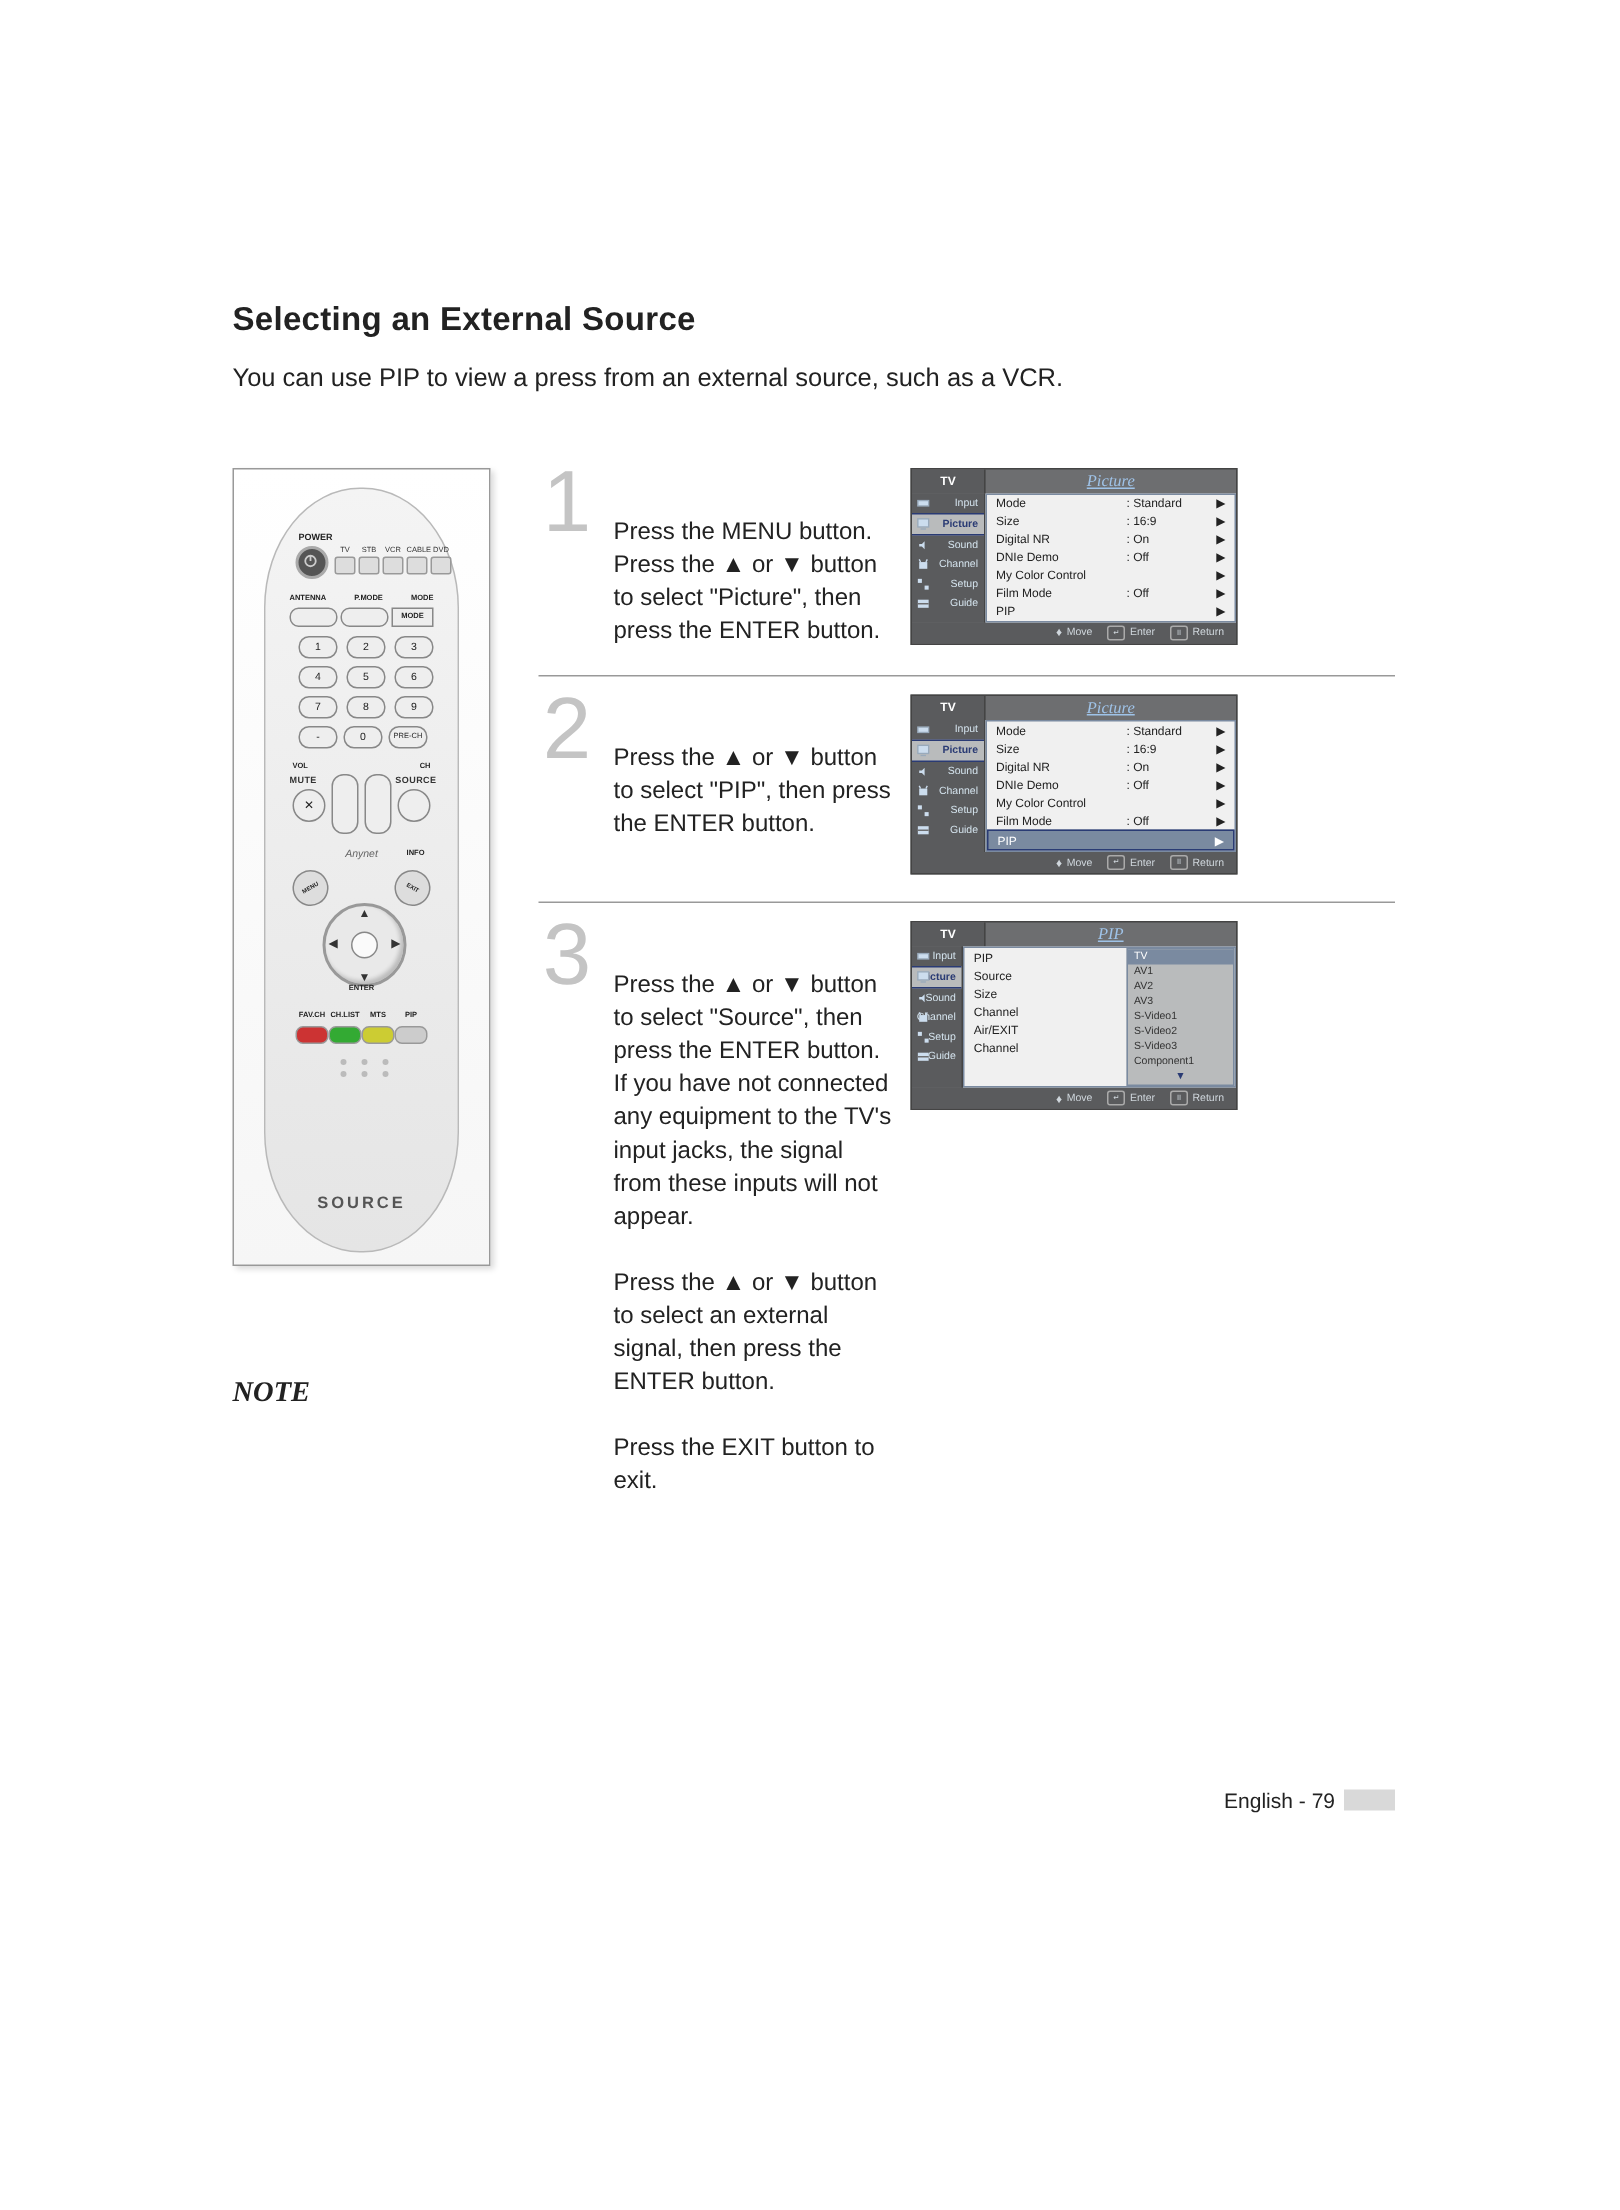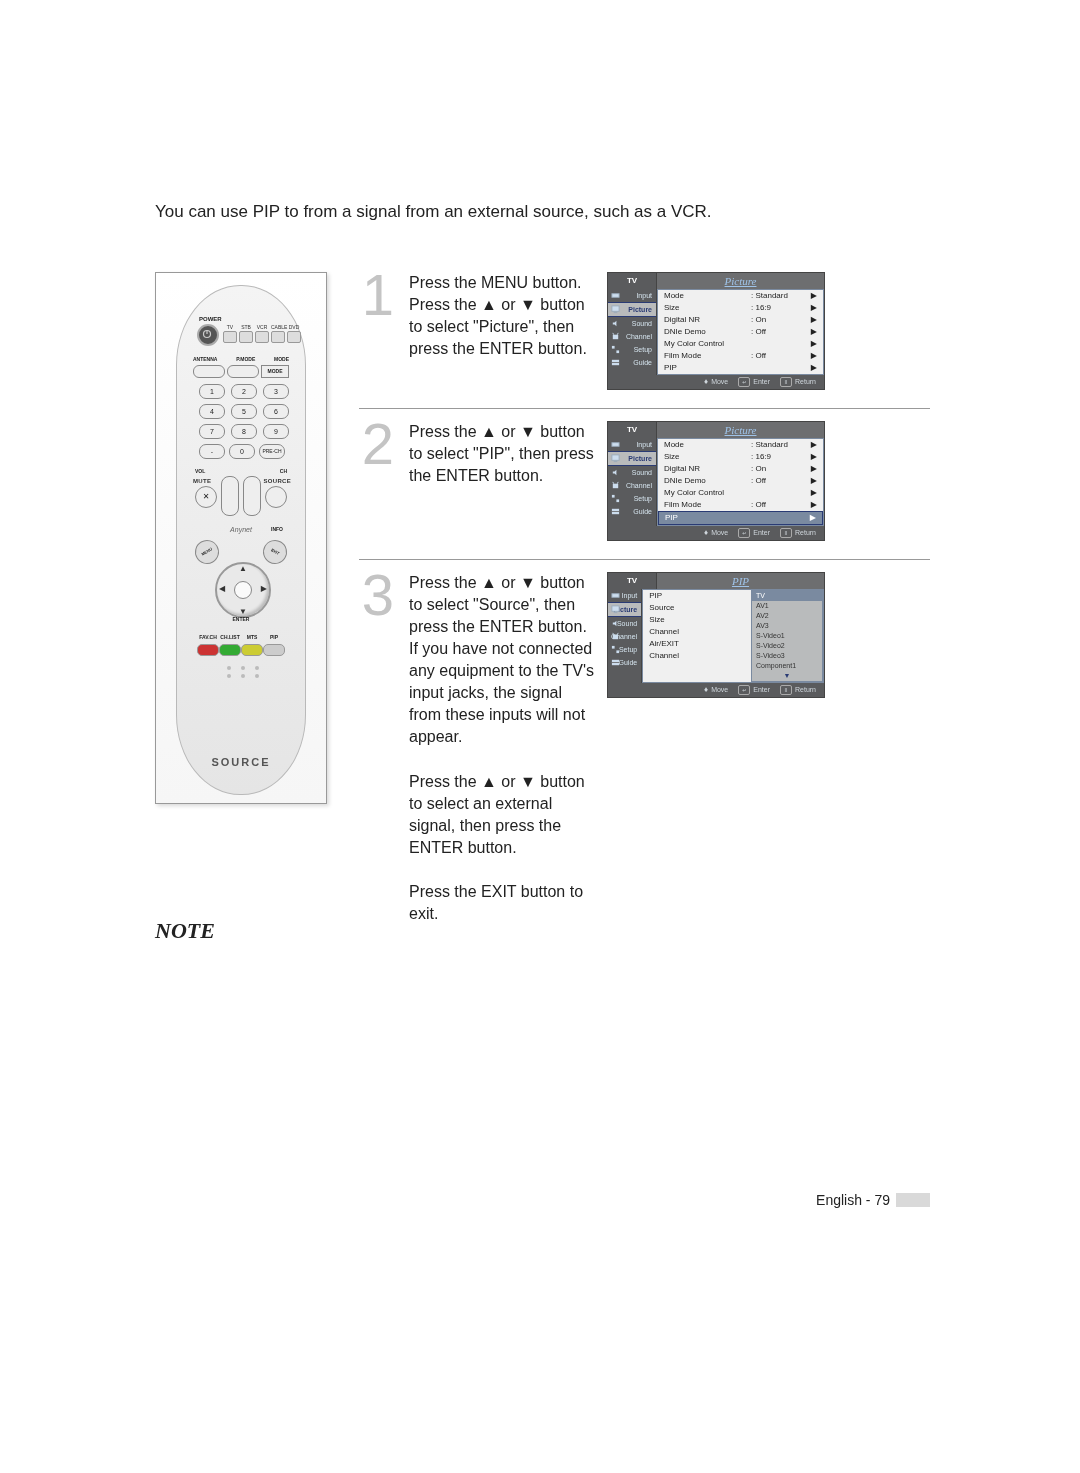--- a/index.html
+++ b/index.html
@@ -81,21 +81,21 @@
   .rb-cpill{width:22px;height:10px;border-radius:5px;border:1px solid #999;}
   .rb-dotgrid{position:absolute; top:380px; left:50px; display:grid; grid-template-columns:repeat(3,10px); gap:4px;}
   .rb-dot{width:4px;height:4px;border-radius:50%;background:#bbb;}
   .rb-brand{position:absolute; top:470px; width:100%; text-align:center; font-size:11px; font-weight:bold; letter-spacing:2px; color:#555; font-family:Arial;}
 
   
   .steps { flex:1; display:flex; flex-direction:column; }
   .step { display:flex; gap:12px; border-bottom:1px solid #999; padding-bottom:18px; margin-bottom:12px;}
   .step:last-child{border-bottom:none;}
   .step-num { font-size:58px; line-height:46px; color:#c4c4c4; font-family:"Arial Narrow",Arial; font-weight:normal; width:38px; text-align:center;}
-  .step-text { font-size:16px; line-height:1.38; font-family:"Arial Narrow",Arial; width:186px;}
+  .step-text { font-size:16px; line-height:1.38; font-family:"Arial Narrow",Arial; width:186px;margin-top:32px;}
   .osd { flex:1; }
 
   
   .osd-box {
     width: 216px;
     background:#6d6e70;
     border:1px solid #444;
     font-size:9px;
     color:#fff;
   }
@@ -124,37 +124,38 @@
   .osd-srclist .srow.sel{background:#7a8aa0;color:#fff;}
   .osd-srclist .srow.arrowdown{text-align:center;color:#2a3b74;}
 
   
   .note {
     position:absolute;
     left:155px;
     top: 918px;
     width: 790px;
   }
-  .note h3{font-size:22px; font-style:italic; font-family:"Times New Roman", serif; font-weight:bold; margin:0 0 14px 0;}
+  .note h3{font-size:19px; font-style:italic; font-family:"Times New Roman", serif; font-weight:bold; margin:0 0 14px 0;}
   .note p{font-size:16px; font-style:italic; font-family:"Arial Narrow",Arial; margin:0 0 0 14px; line-height:1.35; text-indent:-14px;}
 
   .footer {
     position:absolute;
     right:190px;
     top:1192px;
     font-size:14px;
     font-family:"Arial Narrow",Arial;
   }
   .footer-bar{position:absolute;right:150px;top:1193px;width:34px;height:14px;background:#d9d9d9;}
 </style>
 </head>
 <body>
 
 <div class="page">
-  <p class="intro">You can use PIP to from a signal from an external source, such as a VCR.</p>
+  <h2 class="title">Selecting an External Source</h2>
+  <p class="intro">You can use PIP to view a press from an external source, such as a VCR.</p>
 
   <div class="body-row">
 
     <div class="remote-frame">
       <div class="remote-body">
         <div class="rb-powerlbl">POWER</div>
         <div class="rb-power">
           <svg viewBox="0 0 10 10">
               <circle cx="5" cy="5" r="3.5" fill="none" stroke="#ccc" stroke-width="1.2"></circle>
               <line x1="5" y1="1" x2="5" y2="5" stroke="#ccc" stroke-width="1.2"></line>

